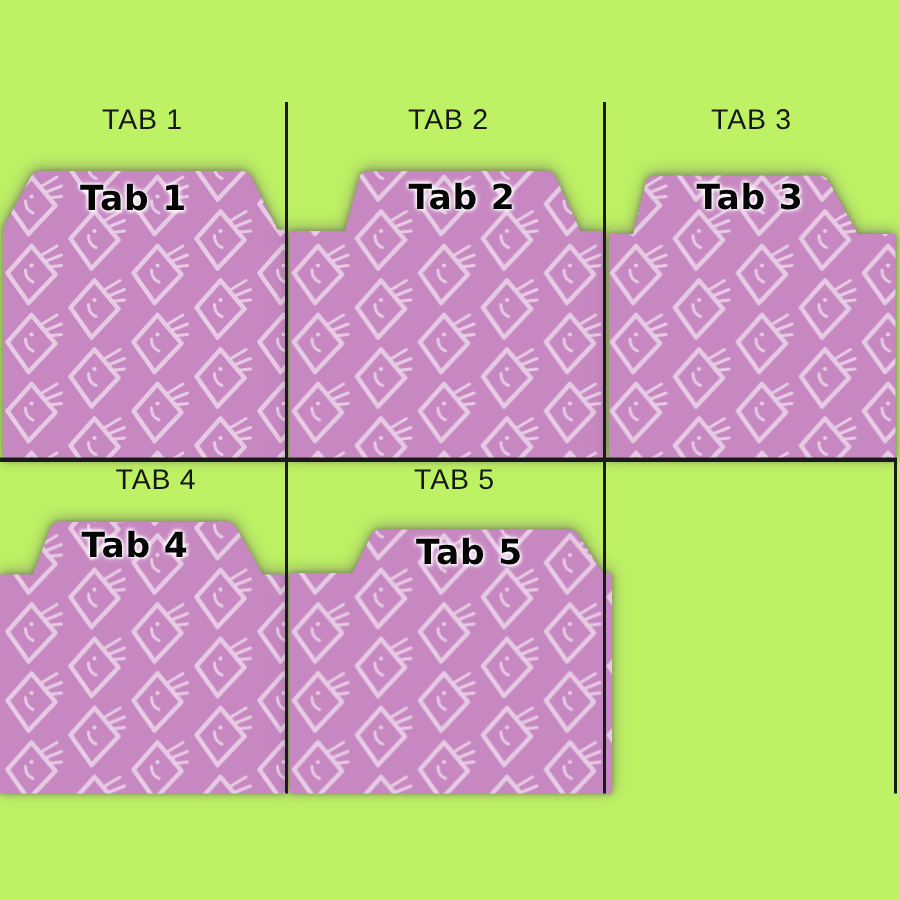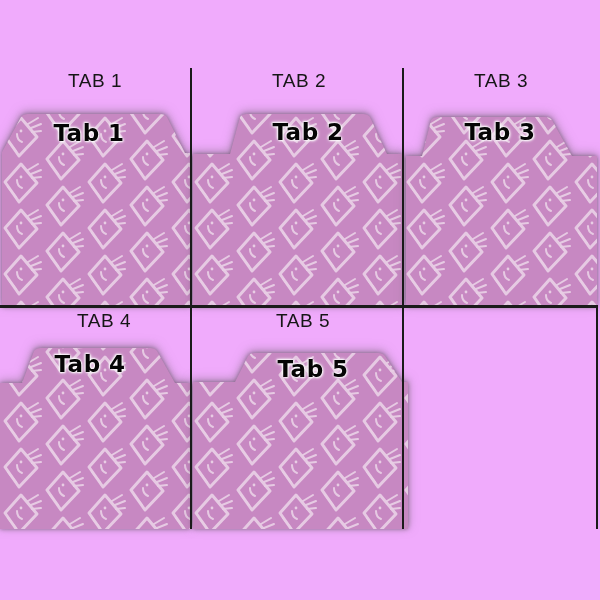--- a/index.html
+++ b/index.html
@@ -1,17 +1,17 @@
 <!DOCTYPE html>
 <html style="--folder-base: #c788c2; --pattern-motif: #e8cde4; --grid-line: #1a1a1a; --label-text: #161616; --tab-text: #050505;"><head>
 <meta charset="utf-8">
 <style>
   html,body{margin:0;padding:0;background:#fff;}
   #canvas{
-    position:relative;width:600px;height:600px;background:#f0abfc;
+    position:relative;width:600px;height:600px;background:#bef264;
     overflow:hidden;font-family:"Liberation Sans",sans-serif;
   }
   .gridline{position:absolute;background:var(--grid-line,#1a1a1a);z-index:5;}
   .cell-label{
     position:absolute;transform:translateX(-50%);
     font-size:19px;line-height:19px;letter-spacing:.5px;
     color:var(--label-text,#161616);white-space:nowrap;z-index:2;
   }
   svg.folder{
     position:absolute;overflow:visible;z-index:1;

